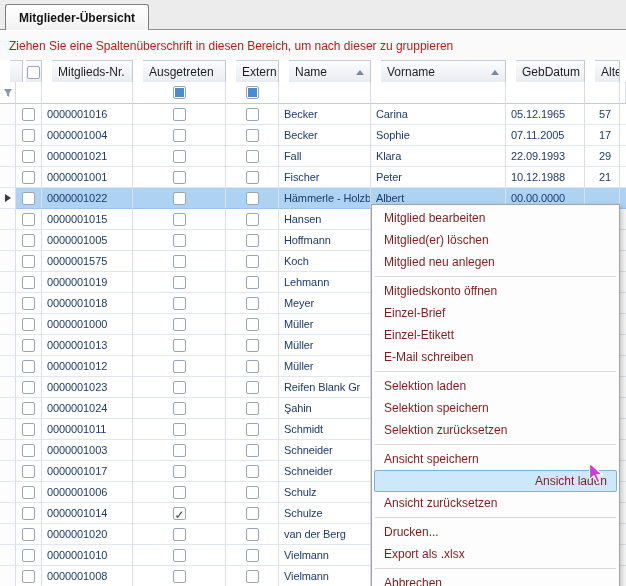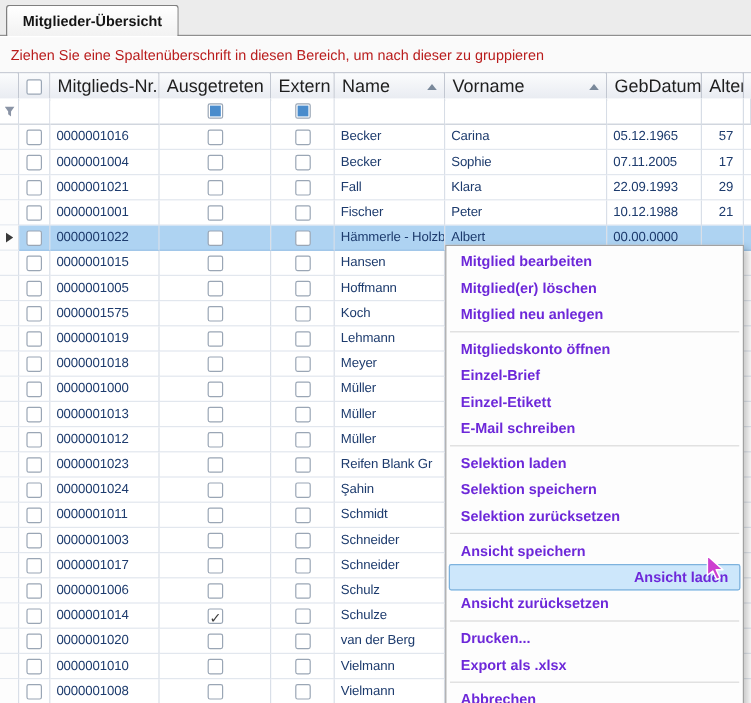--- a/index.html
+++ b/index.html
@@ -23,22 +23,22 @@
               color:#b91c1c; font-size:12px; }
 
   
   .grid { position:absolute; left:0; top:60px; width:626px; height:526px; overflow:hidden; background:#fff; }
   .row { display:grid; grid-template-columns:16px 26px 91px 93px 53px 92px 135px 79px 35px 1fr; }
 
   .row.header { height:22px; }
   .row.header .cell {
       background:linear-gradient(#fbfcfd,#e8ebf1);
       border-top:1px solid #c9cdd6; border-right:1px solid #c2c7d1; border-bottom:1px solid #adb2bd;
-      color:#1f1f1f; font-size:15px; display:flex; align-items:center; padding:11px 6px;
-      overflow:hidden; white-space:nowrap; }
+      color:#1f1f1f; font-size:12px; display:flex; align-items:center; padding:11px 6px;
+      overflow:hidden; white-space:nowrap;margin-left:10px; }
 
   .row.filter { height:22px; }
   .row.filter .cell { background:#ffffff; border-right:1px solid #d7dde6; border-bottom:1px solid #c6ccd6;
       display:flex; align-items:center; justify-content:center; }
 
   .row.data { height:21px; }
   .row.data .cell { border-right:1px solid #d9dfe8; border-bottom:1px solid #e2e7ee;
       overflow:hidden; white-space:nowrap; padding:0 5px; line-height:20px;
       color:#1d3b6d; font-size:11px; letter-spacing:-0.1px; }
   .row.data .cell.cbcell { display:flex; align-items:center; justify-content:center; padding:0; }
@@ -60,22 +60,22 @@
   .sort { width:0; height:0; margin-left:auto; border-left:4px solid transparent; border-right:4px solid transparent;
           border-bottom:5px solid #79889a; flex:0 0 auto; }
 
   
   .arrow { width:0; height:0; border-top:4px solid transparent; border-bottom:4px solid transparent;
            border-left:6px solid #3a3a3a; }
 
   
   .menu { position:absolute; left:371px; top:204px; width:249px; background:#fdfdfd;
           border:1px solid #a2a2a2; box-shadow:3px 3px 6px rgba(0,0,0,.22); padding:2px; z-index:5; }
-  .menu-item { height:22px; line-height:22px; padding:0 10px; font-size:12px; color:#6d28d9;
-               white-space:nowrap; overflow:hidden;font-weight:bold; }
+  .menu-item { height:22px; line-height:22px; padding:0 10px; font-size:12px; color:#7f1d1d;
+               white-space:nowrap; overflow:hidden; }
   .menu-item.highlighted { background:#cde7fb; outline:1px solid #7db2dd; outline-offset:-1px; border-radius:2px;text-align:right; }
   .menu-sep { height:1px; background:#dadada; margin:3px 1px; }
 
   
   .cursor { position:absolute; left:588px; top:462px; z-index:9; }
 </style>
 </head>
 <body>
 
 <div class="app">

